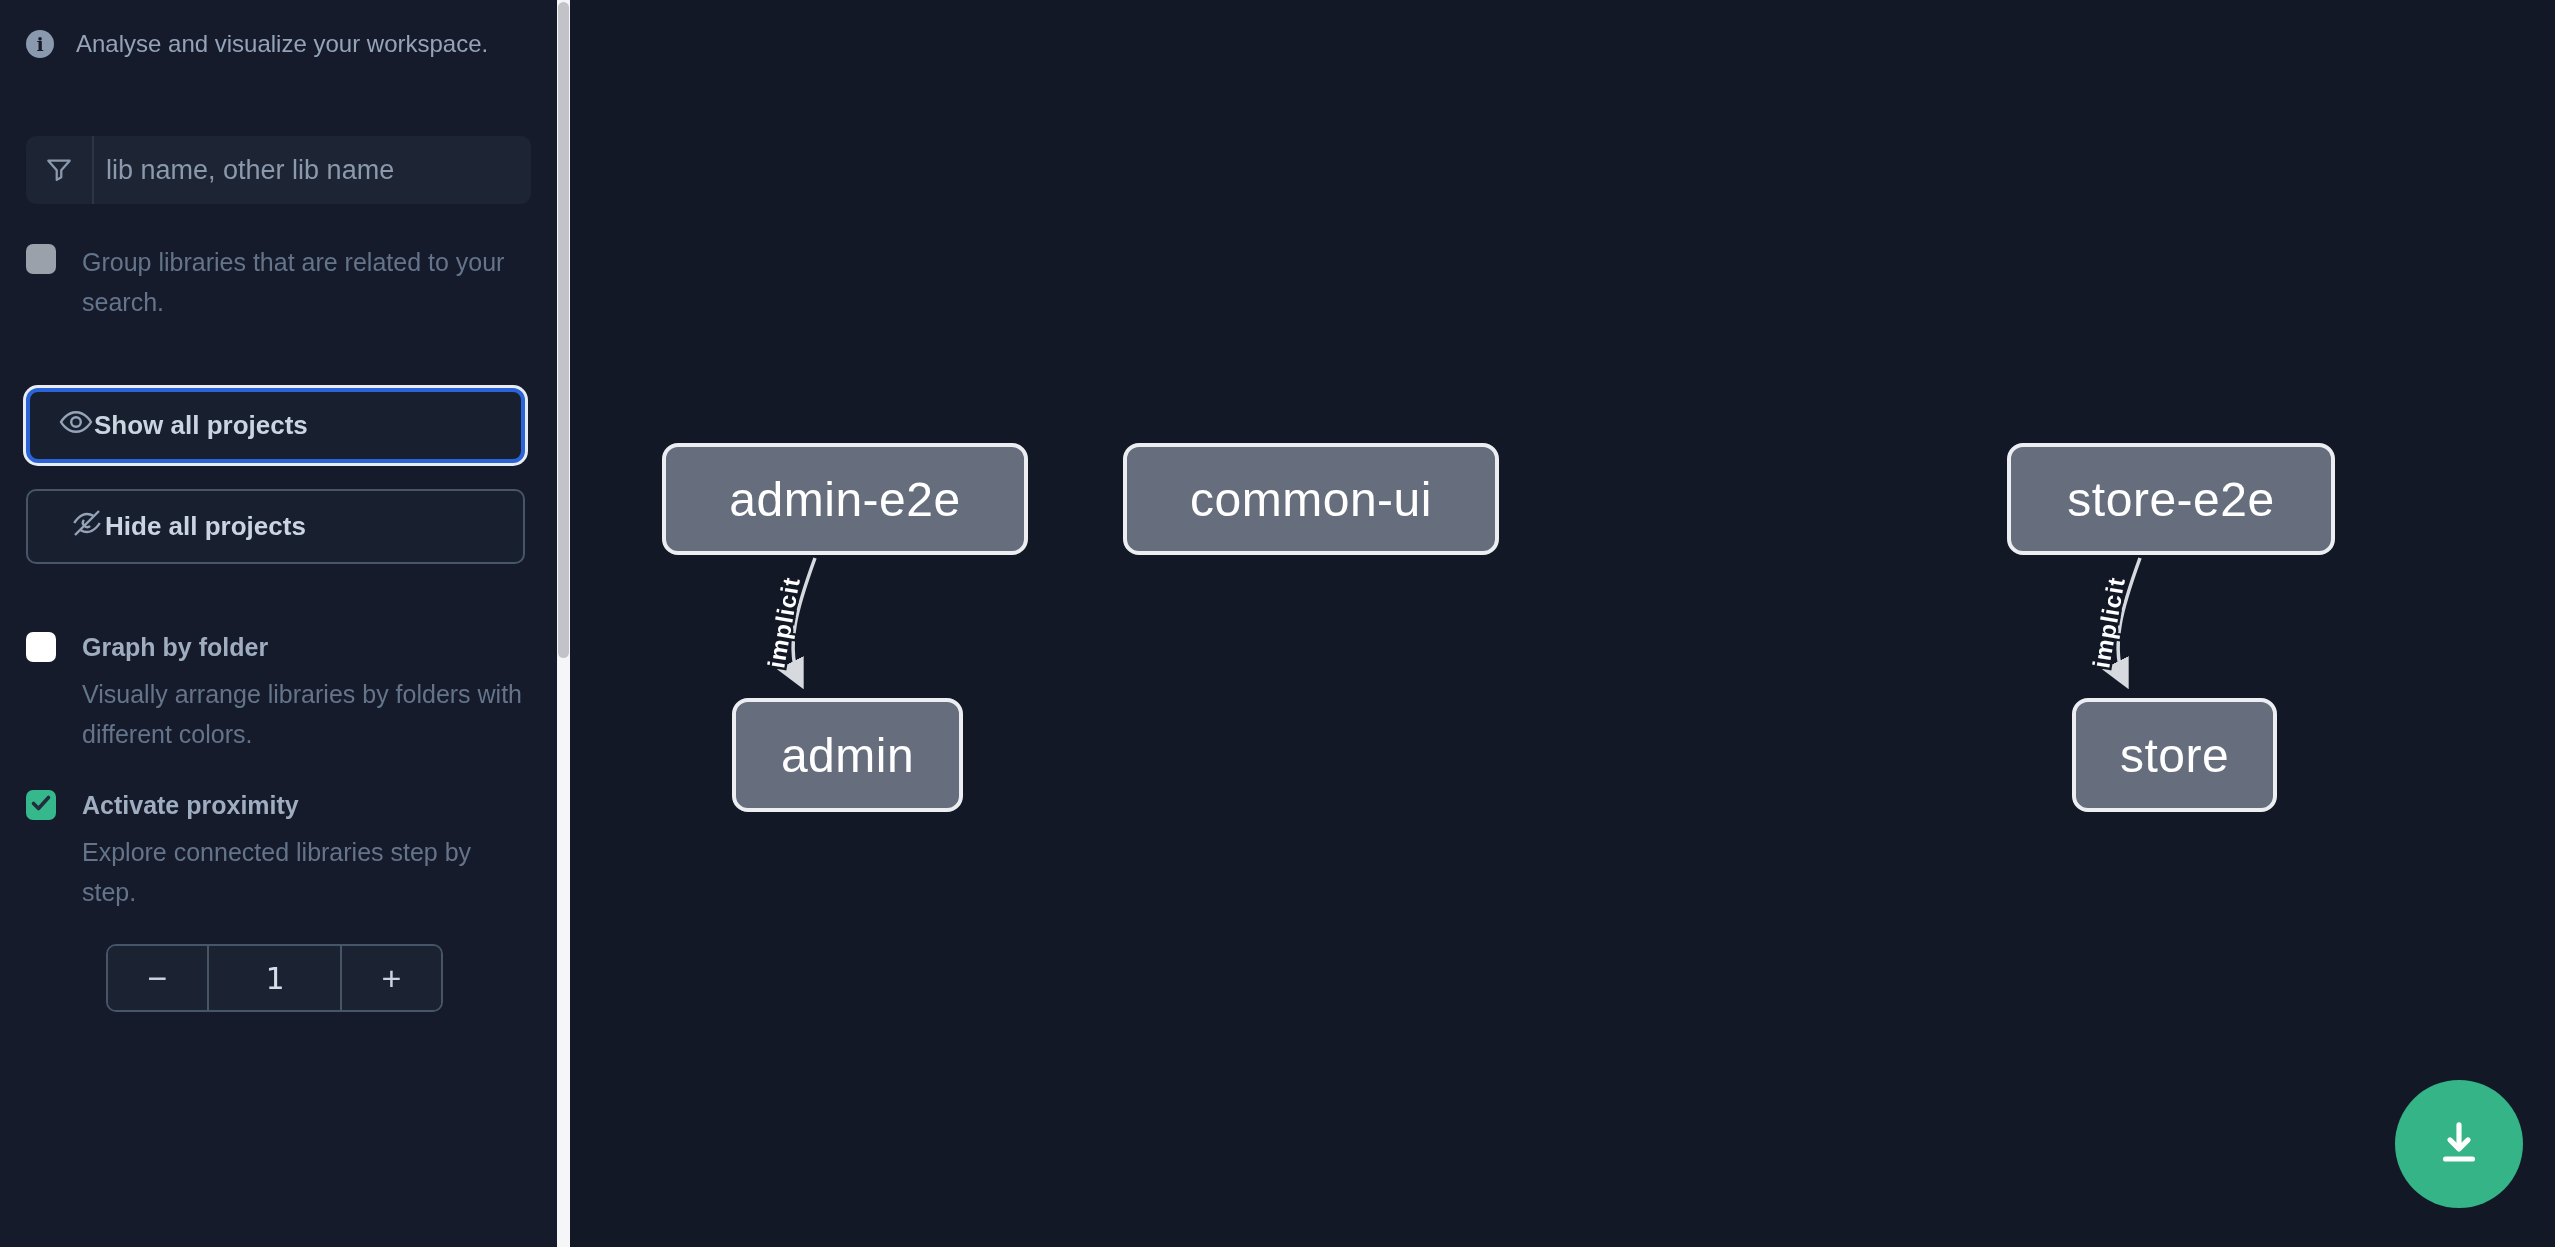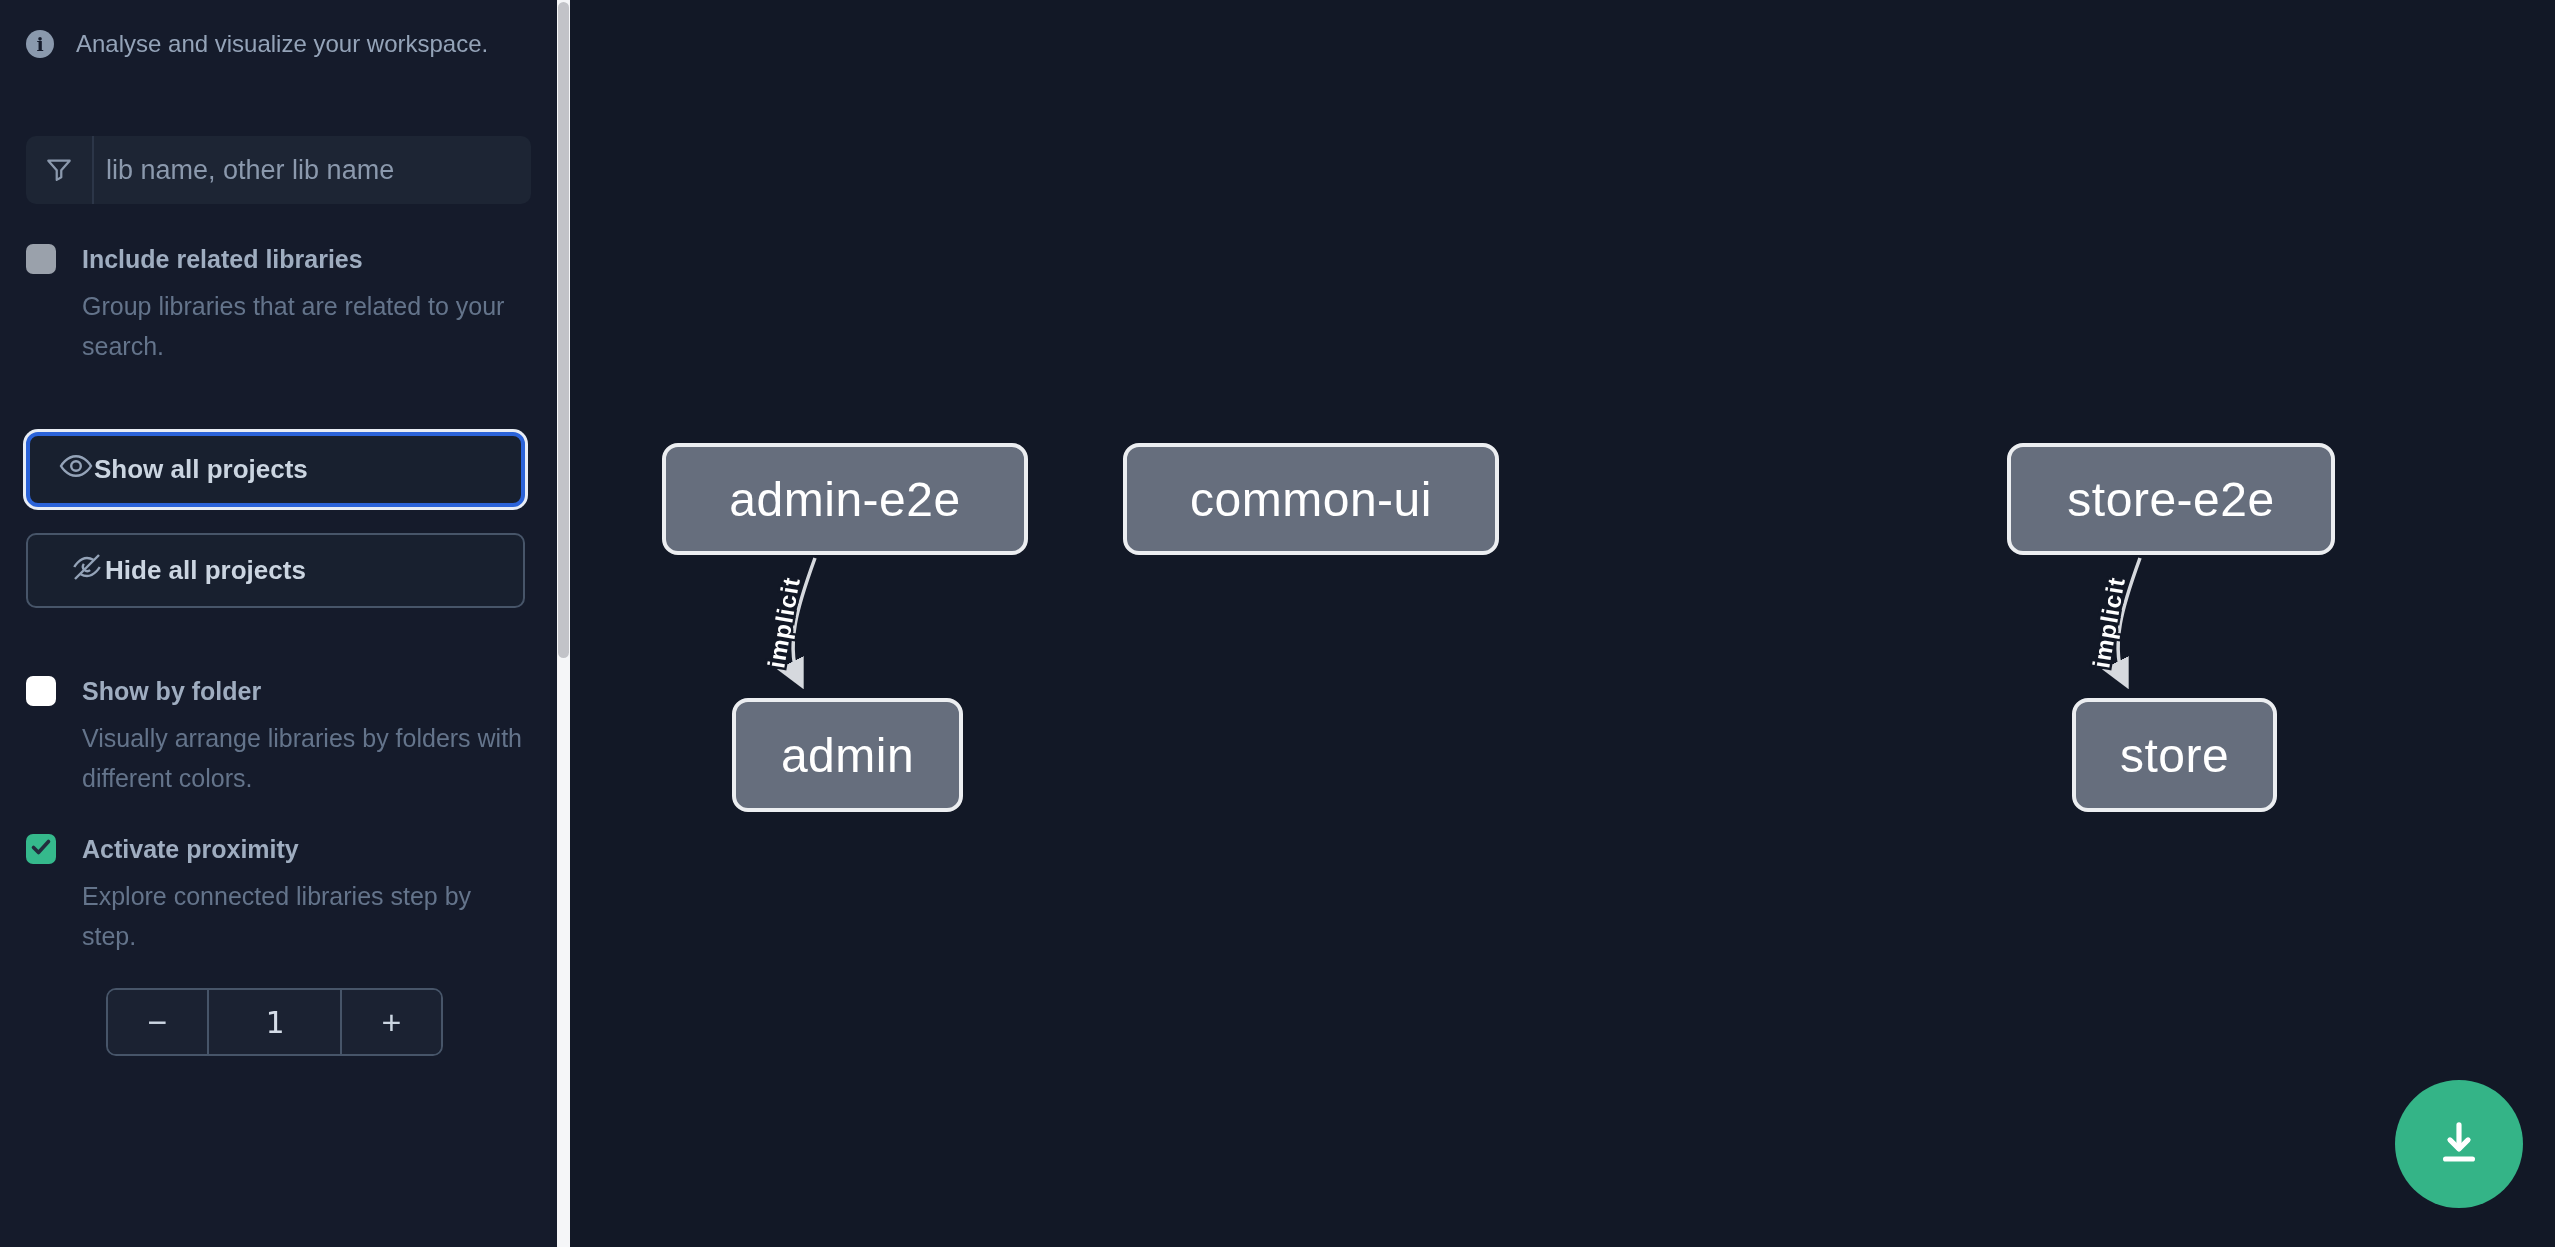--- a/index.html
+++ b/index.html
@@ -112,21 +112,20 @@
       <span class="search-icon-cell">
         <svg width="32" height="32" viewBox="0 0 24 24" fill="none" stroke="#8b99ad" stroke-width="1.7" stroke-linejoin="round">
           <path d="M4 5h16l-6.3 7.2v5.3l-3.4 1.9v-7.2L4 5z"></path>
         </svg>
       </span>
       <input class="search-input" type="text" placeholder="lib name, other lib name" style="">
     </div>
 
     <div class="option-row">
       <span class="checkbox gray"></span>
-      <span class="option-label">Include related libraries</span>
       <span class="option-desc">Group libraries that are related to your search.</span>
     </div>
 
     <button class="side-button focused btn-show">
       <span>
         <svg width="36" height="36" viewBox="0 0 24 24" fill="none" stroke="#94a3b8" stroke-width="1.6">
           <path d="M2 12s3.6-6.5 10-6.5S22 12 22 12s-3.6 6.5-10 6.5S2 12 2 12z"></path>
           <circle cx="12" cy="12" r="3.2"></circle>
         </svg>
       </span>
@@ -139,21 +138,21 @@
           <path d="M3.5 12s3.4-6 8.5-6c1.6 0 3 .5 4.2 1.2M20.5 12s-3.4 6-8.5 6c-1.6 0-3-.5-4.2-1.2"></path>
           <path d="M9.9 9.9a3 3 0 0 0 4.2 4.2"></path>
           <line x1="4" y1="20" x2="20" y2="4"></line>
         </svg>
       </span>
       <span>Hide all projects</span>
     </button>
 
     <div class="option-row" style="margin-top:66px">
       <span class="checkbox white"></span>
-      <span class="option-label">Show by folder</span>
+      <span class="option-label">Graph by folder</span>
       <span class="option-desc">Visually arrange libraries by folders with different colors.</span>
     </div>
 
     <div class="option-row" style="margin-top:34px">
       <span class="checkbox green">
         <span>
           <svg width="24" height="24" viewBox="0 0 24 24" fill="none" stroke="#232c3d" stroke-width="3.6" stroke-linecap="round" stroke-linejoin="round">
             <polyline points="4.5,12.5 9.5,17.5 19.5,6.5"></polyline>
           </svg>
         </span>

